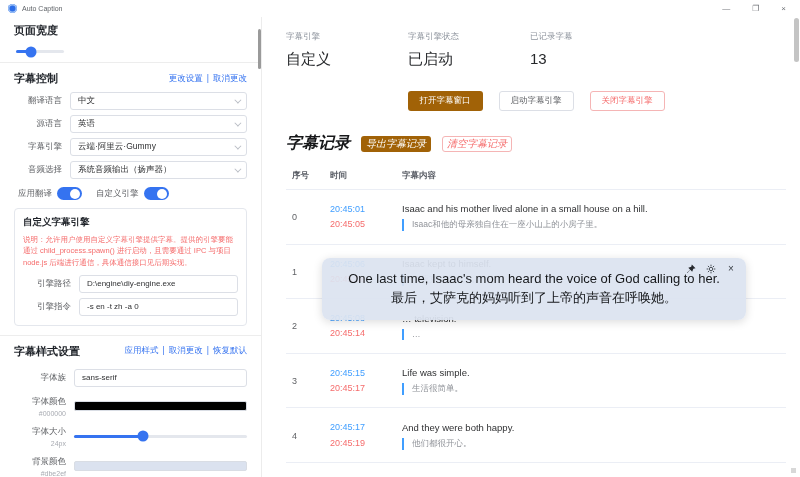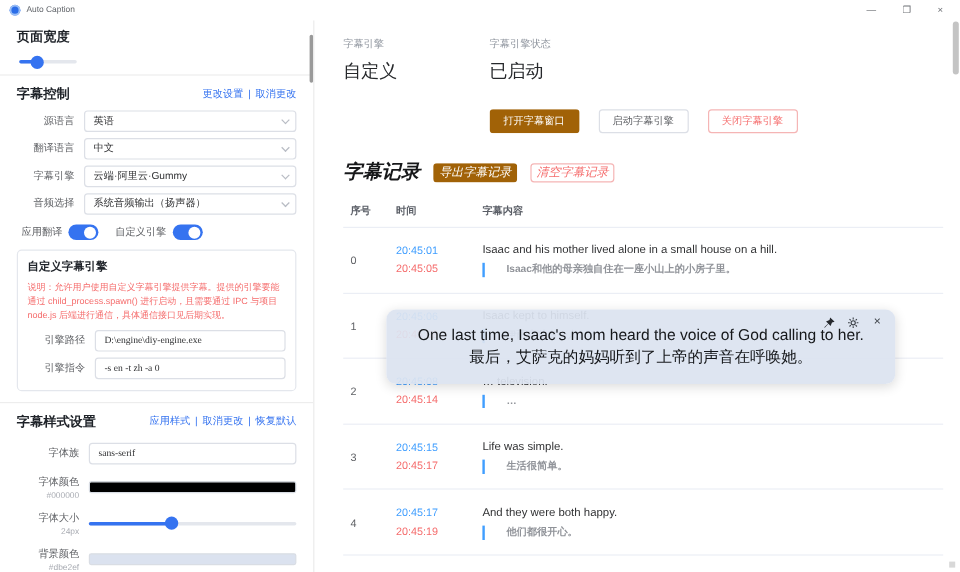--- a/index.html
+++ b/index.html
@@ -29,21 +29,21 @@
   .slider { position:relative; height:3px; background:#e4e7ed; border-radius:2px; --p:30%; }
   .slider::before { content:""; position:absolute; left:0; top:0; bottom:0; width:var(--p); background:#3573f0; border-radius:2px; }
   .slider::after { content:""; position:absolute; left:var(--p); top:50%; transform:translate(-50%,-50%); width:11px; height:11px; border-radius:50%; background:#3573f0; }
   .pagewidth-slider { width:48px; margin:12px 0 4px 2px; }
 
   .frow { display:flex; align-items:center; margin-bottom:5px; }
   .flabel { width:48px; text-align:right; font-size:8.5px; color:#606266; margin-right:8px; flex-shrink:0; }
   .select { flex:1; height:18px; border:1px solid #dcdfe6; border-radius:3px; display:flex; align-items:center; padding:0 7px; font-size:8.5px; color:#303133; background:#fff; cursor:pointer; }
   .select .val { flex:1; white-space:nowrap; overflow:hidden; }
   .chevron { width:5px; height:5px; border-right:1px solid #b8bcc4; border-bottom:1px solid #b8bcc4; transform:rotate(45deg) translateY(-2px); flex-shrink:0; }
-  .tinput { flex:1; height:18px; border:1px solid #dcdfe6; border-radius:3px; padding:0 7px; font-size:8px; color:#303133; background:#fff; outline:none; font-family:Liberation Serif, serif; }
+  .tinput { flex:1; height:18px; border:1px solid #dcdfe6; border-radius:3px; padding:0 7px; font-size:8px; color:#303133; background:#fff; outline:none; font-family:Liberation Sans, sans-serif; }
 
   .toggles-row { display:flex; align-items:center; gap:14px; margin:8px 0 2px 4px; }
   .toggle-item { display:flex; align-items:center; gap:5px; }
   .tlabel { font-size:8.5px; color:#606266; }
   .switch { width:25px; height:13px; border-radius:7px; background:#d6dae1; position:relative; cursor:pointer; flex-shrink:0; }
   .switch::after { content:""; position:absolute; top:1.5px; left:2px; width:10px; height:10px; border-radius:50%; background:#fff; }
   .switch.on { background:#3573f0; }
   .switch.on::after { left:auto; right:2px; }
 
   .engine-box { border:1px solid #e4e7ed; border-radius:4px; padding:7px 8px 8px 8px; margin-top:8px; }
@@ -80,21 +80,21 @@
   .col-idx { width:44px; padding-left:6px; flex-shrink:0; }
   .col-time { width:72px; flex-shrink:0; }
   .col-content { flex:1; }
   .trow { display:flex; border-bottom:1px solid #ebeef5; padding:12px 0 11px 0; min-height:52px; align-items:center; }
   .trow .cell-idx { width:44px; padding-left:6px; font-size:9px; color:#606266; flex-shrink:0; }
   .trow .cell-time { width:72px; flex-shrink:0; font-size:9px; line-height:1.7; }
   .time-start { color:#409eff; display:block; }
   .time-end { color:#f56c6c; display:block; }
   .cell-content { flex:1; padding-right:8px; }
   .eng { font-size:9.5px; color:#303133; margin-bottom:5px; min-height:5px; }
-  .chs { font-size:8.5px; color:#909399; border-left:2px solid #409eff; padding-left:18px; line-height:1.4;font-weight:bold; }
+  .chs { font-size:8.5px; color:#909399; border-left:2px solid #409eff; padding-left:8px; line-height:1.4; }
 
   
   .overlay { position:absolute; left:322px; top:258px; width:424px; height:62px; background:rgba(220,227,240,0.93); border-radius:8px; box-shadow:0 2px 10px rgba(0,0,0,0.14); z-index:5; padding-top:13px; text-align:center; }
   .ov-icons { position:absolute; top:6px; right:10px; display:flex; gap:10px; align-items:center; }
   .ov-icon { width:10px; height:10px; cursor:pointer; display:flex; align-items:center; justify-content:center; }
   .ov-close { font-size:10px; color:#3a3f46; line-height:1; }
   .ov-eng { font-size:13px; color:#15171a; margin-bottom:3px; }
   .ov-chs { font-size:13px; color:#15171a; }
 
   
@@ -130,30 +130,30 @@
 
       <div class="sec-head">
         <h3 class="sec-title">字幕控制</h3>
         <div class="links">
           <span class="link">更改设置</span>
           <span class="link">取消更改</span>
         </div>
       </div>
 
       <div class="frow">
+        <span class="flabel">翻译语言</span>
+        <div class="select">
+          <span class="val">中文</span>
+          <i class="chevron"></i>
+        </div>
+      </div>
+      <div class="frow">
         <span class="flabel">源语言</span>
         <div class="select">
           <span class="val">英语</span>
-          <i class="chevron"></i>
-        </div>
-      </div>
-      <div class="frow">
-        <span class="flabel">翻译语言</span>
-        <div class="select">
-          <span class="val">中文</span>
           <i class="chevron"></i>
         </div>
       </div>
       <div class="frow">
         <span class="flabel">字幕引擎</span>
         <div class="select">
           <span class="val">云端·阿里云·Gummy</span>
           <i class="chevron"></i>
         </div>
       </div>
@@ -235,20 +235,24 @@
 
     <div class="main">
       <div class="stats">
         <div class="stat">
           <div class="slabel">字幕引擎</div>
           <div class="svalue">自定义</div>
         </div>
         <div class="stat">
           <div class="slabel">字幕引擎状态</div>
           <div class="svalue">已启动</div>
+        </div>
+        <div class="stat">
+          <div class="slabel">已记录字幕</div>
+          <div class="svalue">13</div>
         </div>
       </div>
 
       <div class="actions">
         <div class="btn primary">打开字幕窗口</div>
         <div class="btn default">启动字幕引擎</div>
         <div class="btn danger">关闭字幕引擎</div>
       </div>
 
       <div class="records">

